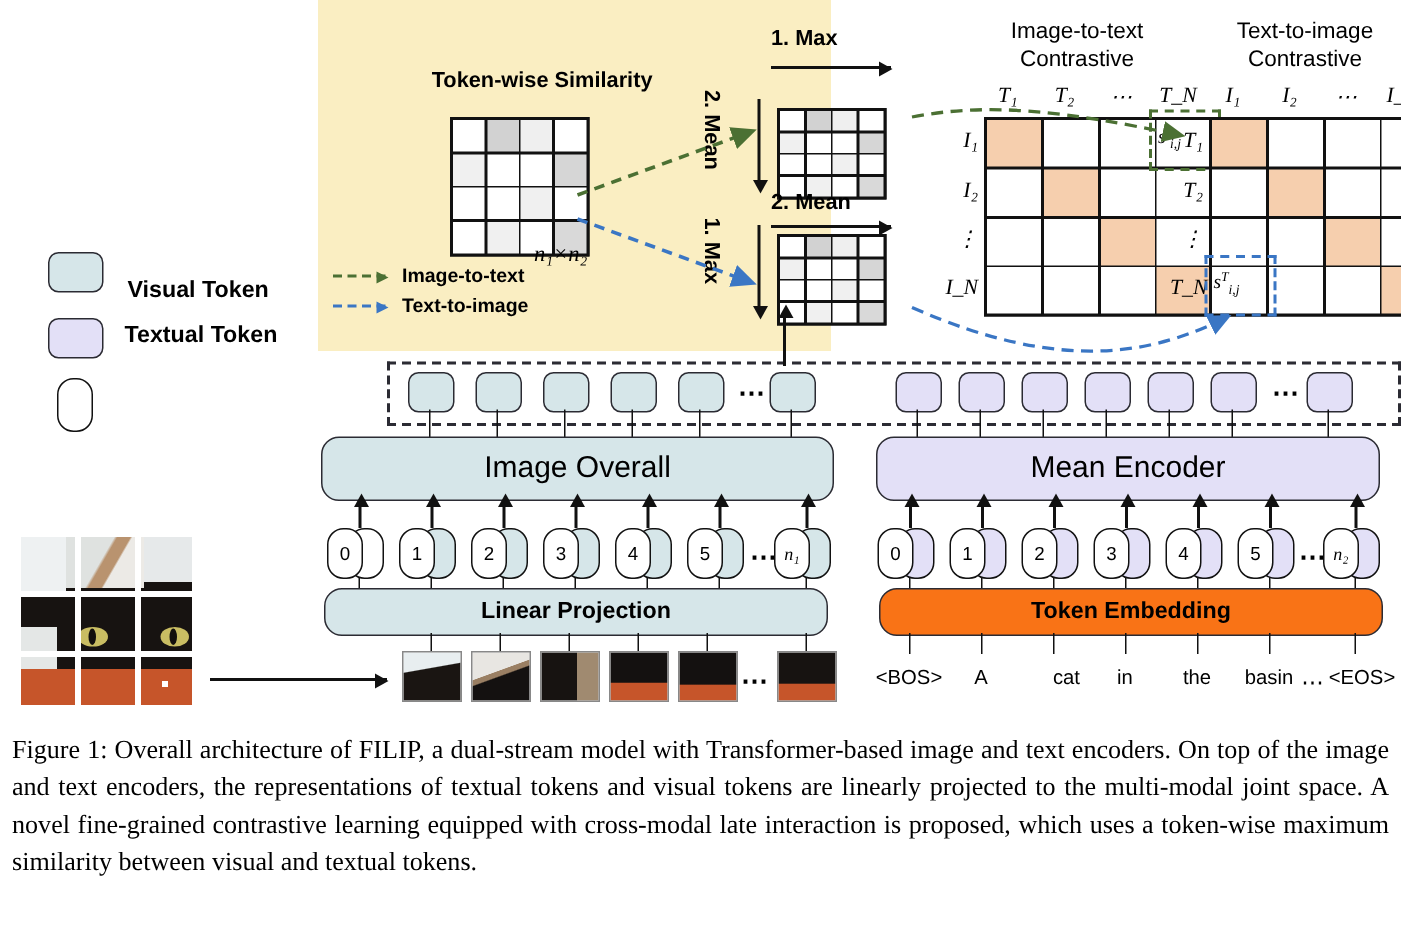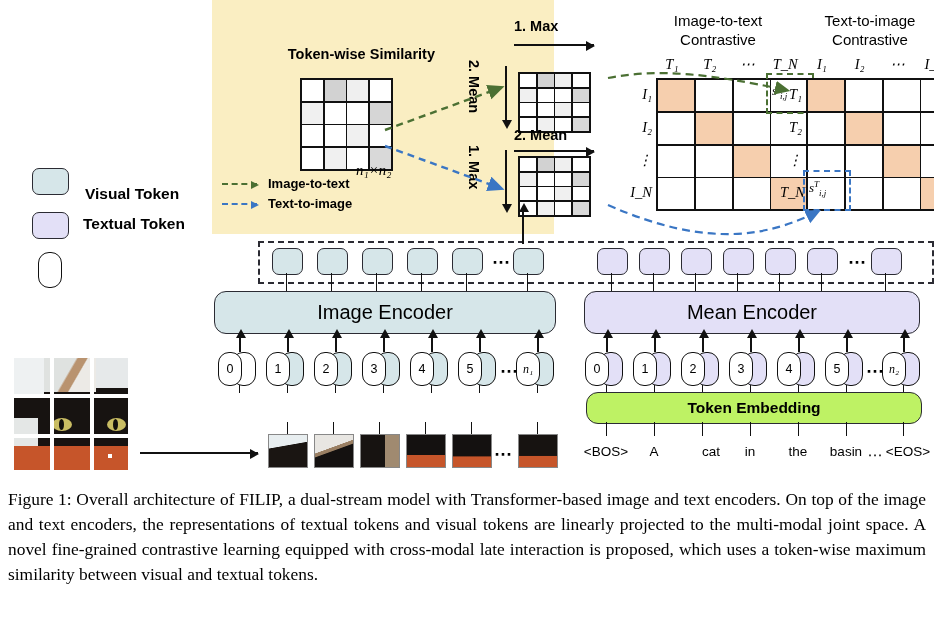--- a/index.html
+++ b/index.html
@@ -303,21 +303,21 @@
   <div class="abs tok" style="left:513px;top:248px;background:#d6e6e9;"></div>
 
   <div class="abs vline" style="left:286px;top:273px;height:24px;"></div>
   <div class="abs vline" style="left:331px;top:273px;height:24px;"></div>
   <div class="abs vline" style="left:376px;top:273px;height:24px;"></div>
   <div class="abs vline" style="left:421px;top:273px;height:24px;"></div>
   <div class="abs vline" style="left:466px;top:273px;height:24px;"></div>
   <div class="abs vline" style="left:527px;top:273px;height:24px;"></div>
 
   <div class="abs encbox" style="left:214px;top:291px;width:340px;height:41px;background:#d6e6e9;">
-    <span>Image Encoder</span>
+    <span>Image Overall</span>
   </div>
 
   <div class="abs varrow varrow-up" style="left:239px;top:338px;height:14px;"></div>
   <div class="abs varrow varrow-up" style="left:287px;top:338px;height:14px;"></div>
   <div class="abs varrow varrow-up" style="left:335px;top:338px;height:14px;"></div>
   <div class="abs varrow varrow-up" style="left:383px;top:338px;height:14px;"></div>
   <div class="abs varrow varrow-up" style="left:431px;top:338px;height:14px;"></div>
   <div class="abs varrow varrow-up" style="left:479px;top:338px;height:14px;"></div>
   <div class="abs varrow varrow-up" style="left:537px;top:338px;height:14px;"></div>
 
@@ -353,20 +353,23 @@
   </div>
 
   <div class="abs vline" style="left:239px;top:384px;height:9px;"></div>
   <div class="abs vline" style="left:287px;top:384px;height:9px;"></div>
   <div class="abs vline" style="left:335px;top:384px;height:9px;"></div>
   <div class="abs vline" style="left:383px;top:384px;height:9px;"></div>
   <div class="abs vline" style="left:431px;top:384px;height:9px;"></div>
   <div class="abs vline" style="left:479px;top:384px;height:9px;"></div>
   <div class="abs vline" style="left:537px;top:384px;height:9px;"></div>
 
+  <div class="abs smallbox" style="left:216px;top:392px;width:334px;height:30px;background:#d6e6e9;">
+    <span>Linear Projection</span>
+  </div>
 
   <div class="abs vline" style="left:287px;top:422px;height:12px;"></div>
   <div class="abs vline" style="left:333px;top:422px;height:12px;"></div>
   <div class="abs vline" style="left:379px;top:422px;height:12px;"></div>
   <div class="abs vline" style="left:425px;top:422px;height:12px;"></div>
   <div class="abs vline" style="left:471px;top:422px;height:12px;"></div>
   <div class="abs vline" style="left:537px;top:422px;height:12px;"></div>
 
   <div class="abs patch" style="left:268px;top:434px;background:linear-gradient(170deg,#e8eef0 0 34%,#1a1512 36% 100%);"></div>
   <div class="abs patch" style="left:314px;top:434px;background:linear-gradient(160deg,#e8e6e2 0 40%,#9a7f63 41% 48%,#141110 50% 100%);"></div>
@@ -460,21 +463,21 @@
   </div>
 
   <div class="abs vline" style="left:606px;top:384px;height:9px;"></div>
   <div class="abs vline" style="left:654px;top:384px;height:9px;"></div>
   <div class="abs vline" style="left:702px;top:384px;height:9px;"></div>
   <div class="abs vline" style="left:750px;top:384px;height:9px;"></div>
   <div class="abs vline" style="left:798px;top:384px;height:9px;"></div>
   <div class="abs vline" style="left:846px;top:384px;height:9px;"></div>
   <div class="abs vline" style="left:903px;top:384px;height:9px;"></div>
 
-  <div class="abs smallbox" style="left:586px;top:392px;width:334px;height:30px;background:#bef264;">
+  <div class="abs smallbox" style="left:586px;top:392px;width:334px;height:30px;background:#f97316;">
     <span>Token Embedding</span>
   </div>
 
   <div class="abs vline" style="left:606px;top:422px;height:14px;"></div>
   <div class="abs vline" style="left:654px;top:422px;height:14px;"></div>
   <div class="abs vline" style="left:702px;top:422px;height:14px;"></div>
   <div class="abs vline" style="left:750px;top:422px;height:14px;"></div>
   <div class="abs vline" style="left:798px;top:422px;height:14px;"></div>
   <div class="abs vline" style="left:846px;top:422px;height:14px;"></div>
   <div class="abs vline" style="left:903px;top:422px;height:14px;"></div>

